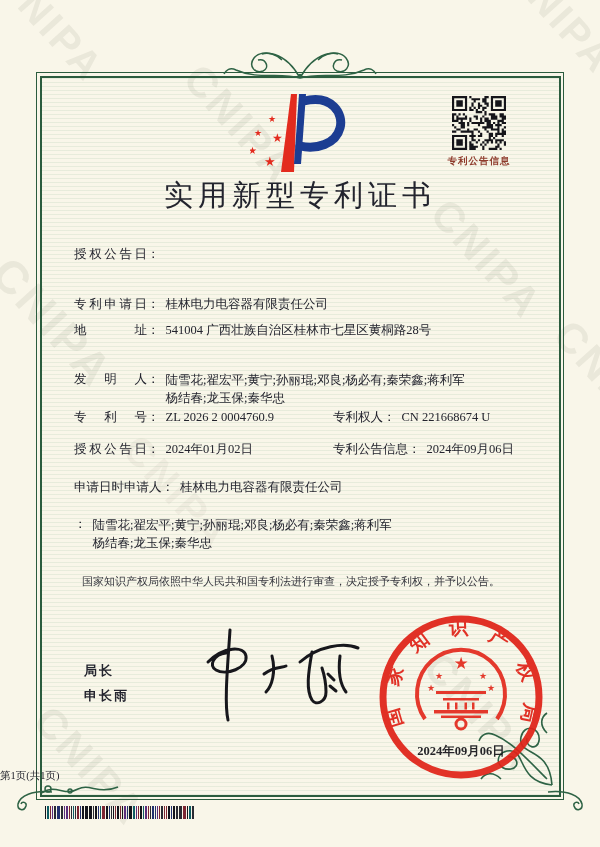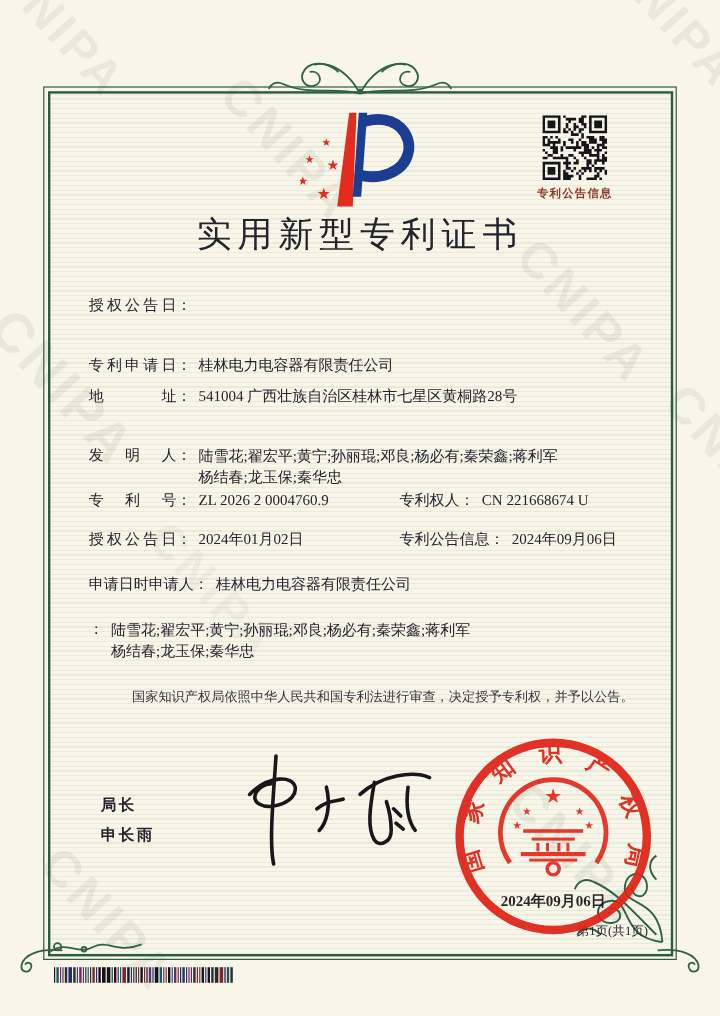--- a/index.html
+++ b/index.html
@@ -23,27 +23,27 @@
          letter-spacing:5px;}
   .row{position:absolute;left:74px;display:flex;font-size:12.5px;line-height:17px;white-space:nowrap;}
   .row2{position:absolute;left:74px;width:470px;font-size:12.5px;line-height:17px;}
   .pair{position:absolute;left:0;top:0;display:flex;white-space:nowrap;}
   .pair.right{left:259px;}
   .flab{display:inline-block;width:73px;text-align:justify;text-align-last:justify;}
   .flabw{display:inline-block;}
   .fcolon{margin-right:6px;}
   .fval .vline{display:block;line-height:18px;}
   .statement{left:54px;top:570px;width:496px;font-size:11px;line-height:22px;color:#34353d;}
-  .stline{display:block;white-space:nowrap;margin-left:28px;}
+  .stline{display:block;white-space:nowrap;}
   .stline.first{text-indent:28px;}
   .signer{left:84px;font-family:"Liberation Sans",sans-serif;font-weight:bold;
           font-size:13px;letter-spacing:2px;}
   .sig{left:178px;top:622px;z-index:2;}
   .seal{left:374px;top:610px;z-index:3;}
-  .footer{left:0;top:769px;width:540px;text-align:right;font-size:10.5px;}
+  .footer{left:0;top:769px;width:540px;text-align:left;font-size:10.5px;}
   .barcode{left:45px;top:806px;height:13px;display:flex;z-index:2;}
   .barcode i{display:block;height:100%;margin-right:1px;}
   .orn{position:absolute;z-index:2;}
 </style>
 </head>
 <body>
 
 <div class="page">
 
   <div class="wm" style="left:-18px;top:2px;font-size:40px">CNIPA</div>

